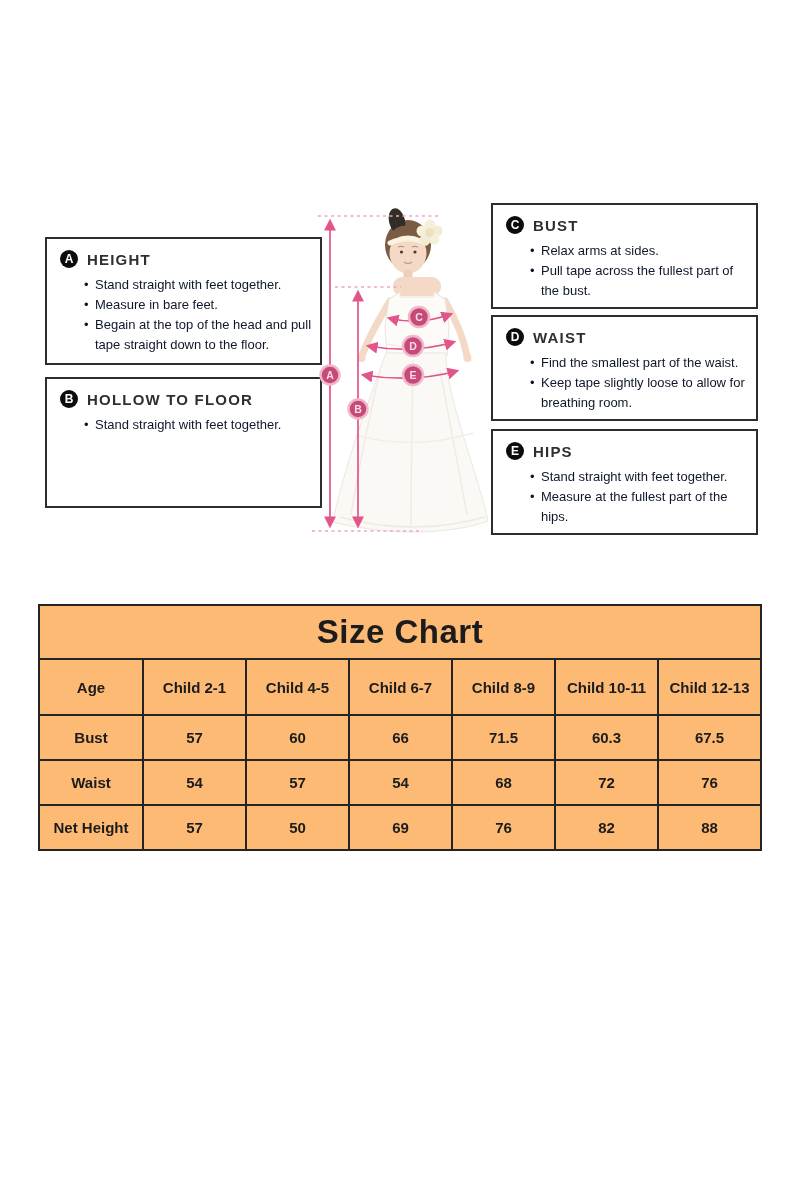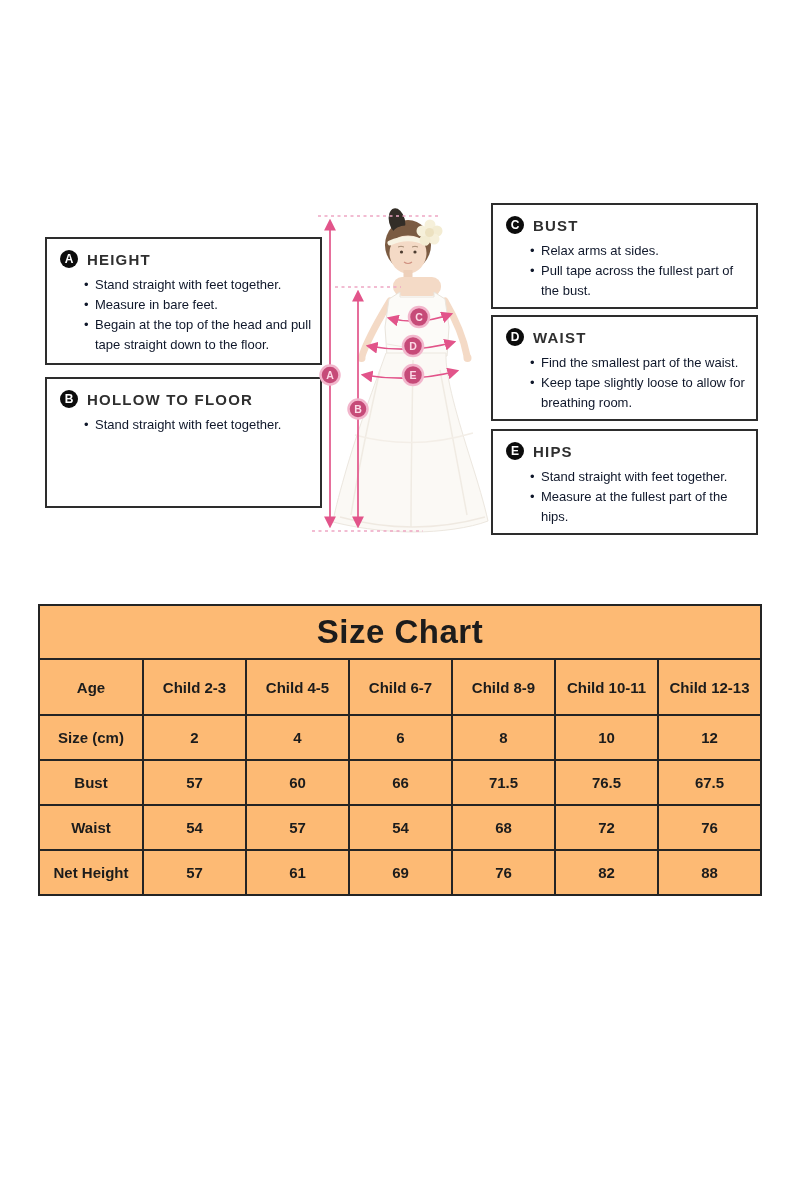--- a/index.html
+++ b/index.html
@@ -202,58 +202,49 @@
           <col>
           <col>
           <col>
       </colgroup>
     <tbody>
           <tr>
             <td colspan="7" class="title-cell">Size Chart</td>
           </tr>
           <tr>
             <td class="head-cell">Age</td>
-            <td class="head-cell">Child 2-3</td>
+            <td class="head-cell">Child 2-1</td>
             <td class="head-cell">Child 4-5</td>
             <td class="head-cell">Child 6-7</td>
             <td class="head-cell">Child 8-9</td>
             <td class="head-cell">Child 10-11</td>
             <td class="head-cell">Child 12-13</td>
           </tr>
           <tr>
-            <td class="rowlabel-cell">Size (cm)</td>
-            <td class="val-cell">2</td>
-            <td class="val-cell">4</td>
-            <td class="val-cell">6</td>
-            <td class="val-cell">8</td>
-            <td class="val-cell">10</td>
-            <td class="val-cell">12</td>
-          </tr>
-          <tr>
             <td class="rowlabel-cell">Bust</td>
             <td class="val-cell">57</td>
             <td class="val-cell">60</td>
             <td class="val-cell">66</td>
             <td class="val-cell">71.5</td>
-            <td class="val-cell">76.5</td>
+            <td class="val-cell">60.3</td>
             <td class="val-cell">67.5</td>
           </tr>
           <tr>
             <td class="rowlabel-cell">Waist</td>
             <td class="val-cell">54</td>
             <td class="val-cell">57</td>
             <td class="val-cell">54</td>
             <td class="val-cell">68</td>
             <td class="val-cell">72</td>
             <td class="val-cell">76</td>
           </tr>
           <tr>
             <td class="rowlabel-cell">Net Height</td>
             <td class="val-cell">57</td>
-            <td class="val-cell">61</td>
+            <td class="val-cell">50</td>
             <td class="val-cell">69</td>
             <td class="val-cell">76</td>
             <td class="val-cell">82</td>
             <td class="val-cell">88</td>
           </tr>
         </tbody>
       </table>
   </div>
 
 </div>

